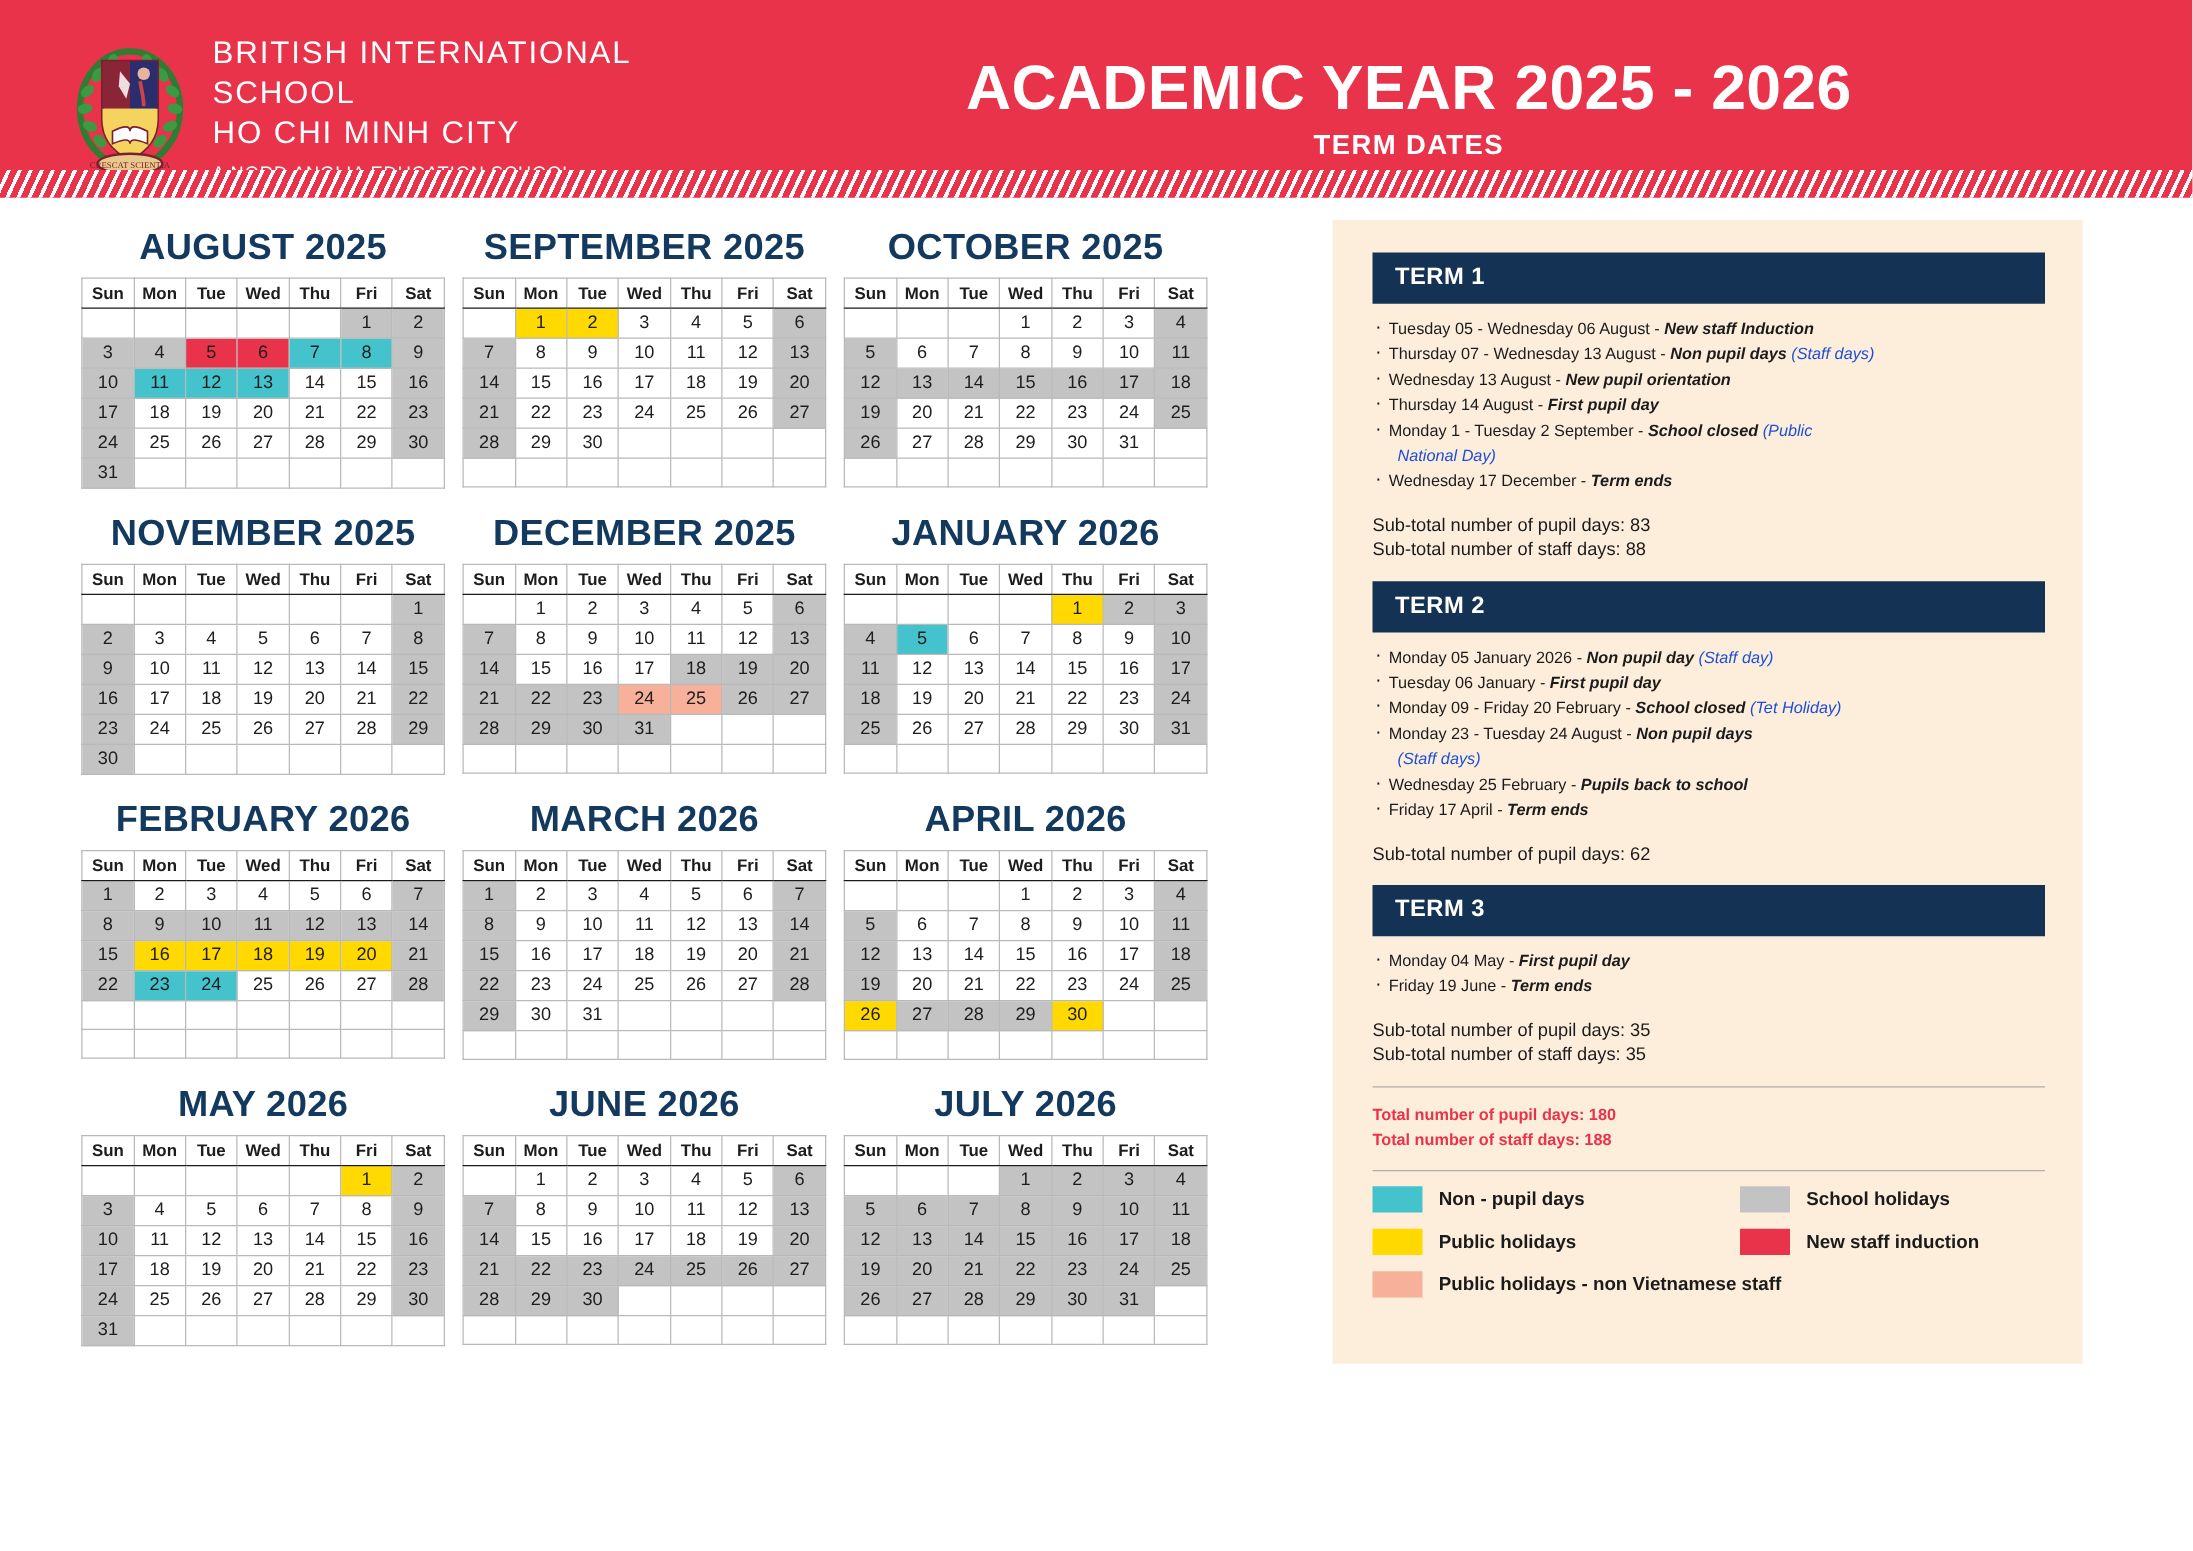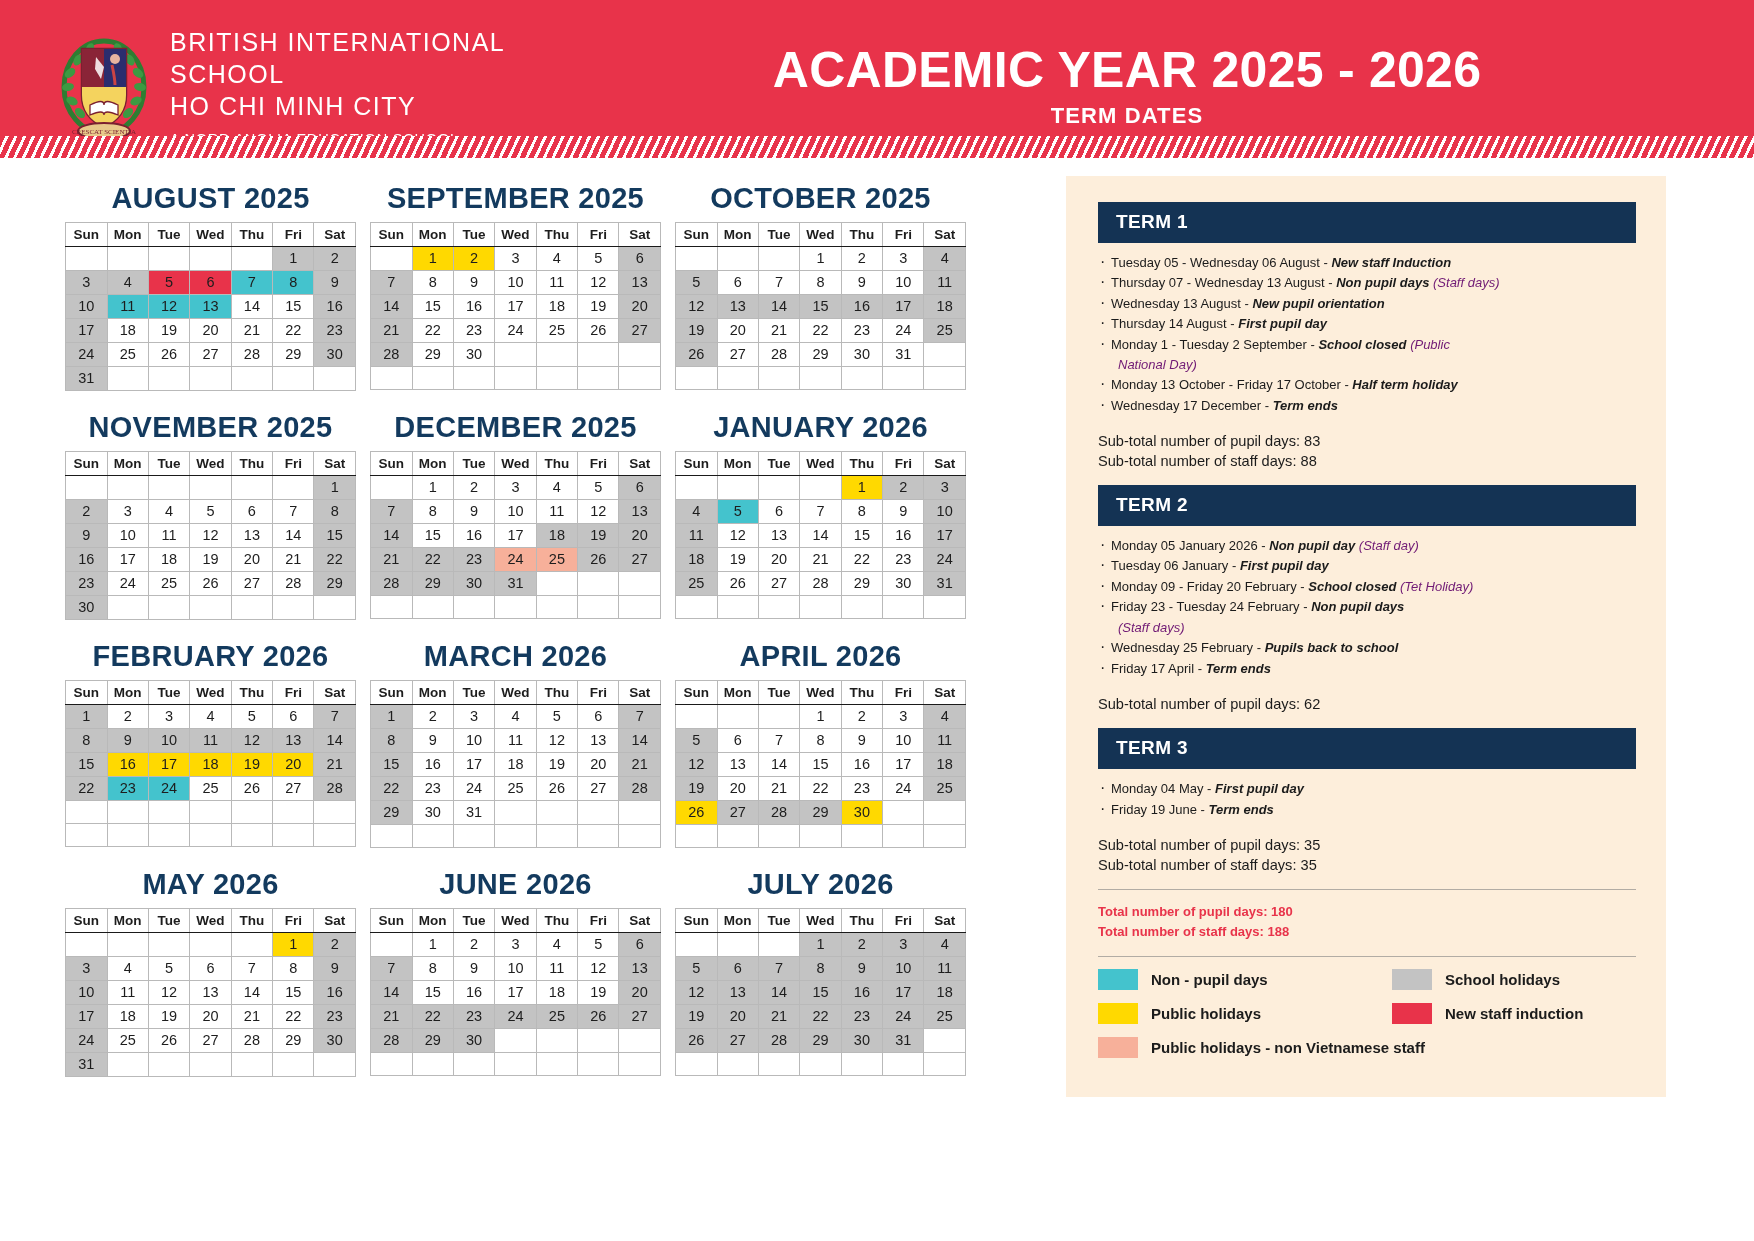--- a/index.html
+++ b/index.html
@@ -104,21 +104,21 @@
     font-size: 13px; line-height: 19.4px; color: #1b1b1b;
     padding-left: 11px; position: relative; margin-bottom: 1px;
   }
   ul.term-list li::before {
     content: "\00B7"; position: absolute; left: 0; top: -1px;
     font-size: 16px; color: #1b1b1b;
   }
   ul.term-list li.cont { padding-left: 18px; }
   ul.term-list li.cont::before { content: ""; }
   .em { font-style: italic; font-weight: 700; }
-  .muted { font-style: italic; color: #701a75; }
+  .muted { font-style: italic; color: #1d4ed8; }
   .subtotals { margin-top: 17px; }
   .subtotals div {
     font-size: 14.6px; line-height: 19.4px; color: #1b1b1b;
   }
   .rule { border-top: 1px solid #b2aca4; margin: 14px 0 12px 0; }
   .totals div {
     font-size: 13px; line-height: 20px; color: #e8334a;
     font-weight: 700;
   }
   
@@ -1049,33 +1049,32 @@
   <div class="panel">
     <div id="terms-container">
         <div class="term-bar">TERM 1</div>
         <ul class="term-list">
           <li><span>Tuesday 05 - Wednesday 06 August - </span><span class="em">New staff Induction</span></li>
           <li><span>Thursday 07 - Wednesday 13 August - </span><span class="em">Non pupil days</span><span class="muted"> (Staff days)</span></li>
           <li><span>Wednesday 13 August - </span><span class="em">New pupil orientation</span></li>
           <li><span>Thursday 14 August - </span><span class="em">First pupil day</span></li>
           <li><span>Monday 1 - Tuesday 2 September - </span><span class="em">School closed</span><span class="muted"> (Public</span></li>
           <li class="cont"><span class="muted">National Day)</span></li>
-          <li><span>Monday 13 October - Friday 17 October - </span><span class="em">Half term holiday</span></li>
           <li><span>Wednesday 17 December - </span><span class="em">Term ends</span></li>
         </ul>
         <div class="subtotals">
           <div>Sub-total number of pupil days: 83</div>
           <div>Sub-total number of staff days: 88</div>
         </div>
         <div class="term-bar t2">TERM 2</div>
         <ul class="term-list">
           <li><span>Monday 05 January 2026 - </span><span class="em">Non pupil day</span><span class="muted"> (Staff day)</span></li>
           <li><span>Tuesday 06 January - </span><span class="em">First pupil day</span></li>
           <li><span>Monday 09 - Friday 20 February - </span><span class="em">School closed</span><span class="muted"> (Tet Holiday)</span></li>
-          <li><span>Friday 23 - Tuesday 24 February - </span><span class="em">Non pupil days</span></li>
+          <li><span>Monday 23 - Tuesday 24 August - </span><span class="em">Non pupil days</span></li>
           <li class="cont"><span class="muted">(Staff days)</span></li>
           <li><span>Wednesday 25 February - </span><span class="em">Pupils back to school</span></li>
           <li><span>Friday 17 April - </span><span class="em">Term ends</span></li>
         </ul>
         <div class="subtotals">
           <div>Sub-total number of pupil days: 62</div>
         </div>
         <div class="term-bar t3">TERM 3</div>
         <ul class="term-list">
           <li><span>Monday 04 May - </span><span class="em">First pupil day</span></li>

